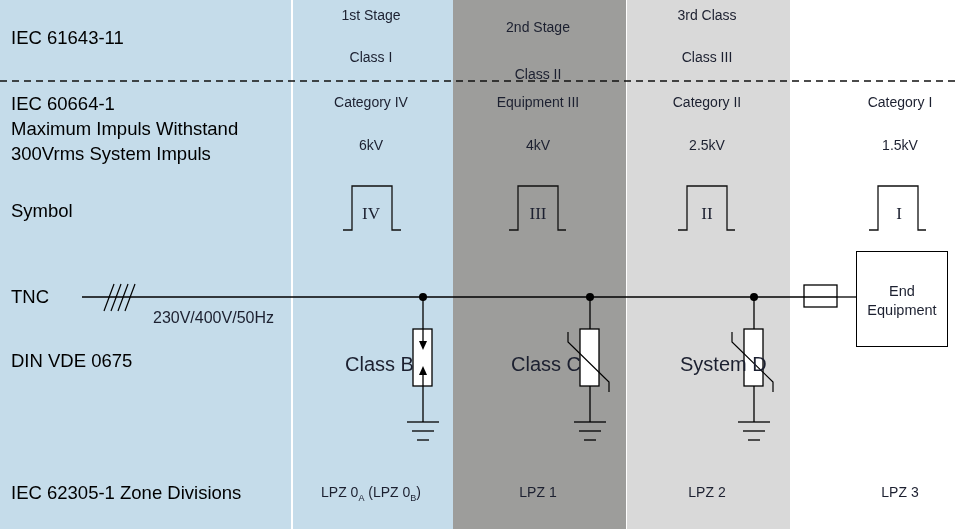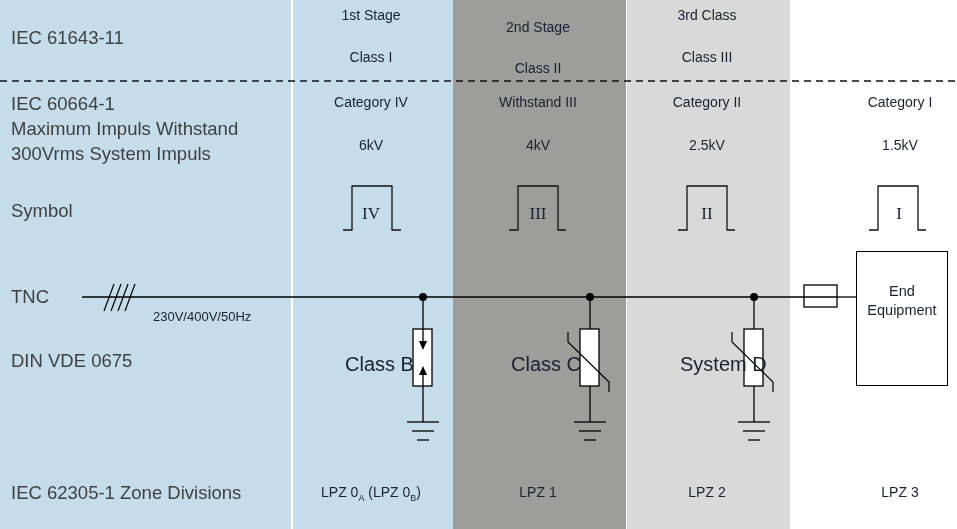--- a/index.html
+++ b/index.html
@@ -5,27 +5,27 @@
     html, body { margin: 0; padding: 0; background: #ffffff; }
     body { width: 957px; height: 529px; position: relative; overflow: hidden;
            font-family: "Liberation Sans", "DejaVu Sans", sans-serif; color: #1f2430; }
     .band { position: absolute; top: 0; height: 529px; }
     #band-left { left: 0; width: 291px; background: #c5dcea; }
     #band-c1 { left: 293px; width: 160px; background: #c5dcea; }
     #band-c2 { left: 453px; width: 173px; background: #9d9d9b; }
     #band-c3 { left: 627px; width: 163px; background: #d9d9d9; }
     #band-c4 { left: 790px; width: 167px; background: #ffffff; }
 
-    .lbl { position: absolute; left: 11px; font-size: 18.5px; line-height: 25px; color: #404040; white-space: nowrap; }
+    .lbl { position: absolute; left: 11px; font-size: 18.5px; line-height: 25px; color: #000000; white-space: nowrap; }
     .cell { position: absolute; font-size: 14px; text-align: center; white-space: nowrap; color: #1c2030; transform: translateX(-50%); }
 
     svg#diagram { position: absolute; left: 0; top: 0; }
     .sub { font-size: 9px; position: relative; top: 4px; }
     .devlabel { position: absolute; font-size: 20px; white-space: nowrap; color: #1c2030; }
-    .ee { position: absolute; left: 856px; top: 251px; width: 92px; height: 135px;
+    .ee { position: absolute; left: 856px; top: 251px; width: 92px; height: 96px;
           border: 1.3px solid #000; box-sizing: border-box; background: #fff; text-align: center;
           font-size: 14.5px; line-height: 19px; padding-top: 30px; color: #1c2030; }
   </style>
 </head>
 <body>
 
 <div class="band" id="band-left"></div>
 <div class="band" id="band-c1"></div>
 <div class="band" id="band-c2"></div>
 <div class="band" id="band-c3"></div>
@@ -38,25 +38,25 @@
 <div class="lbl" style="top:198px">Symbol</div>
 <div class="lbl" style="top:284px">TNC</div>
 <div class="lbl" style="top:348px">DIN VDE 0675</div>
 <div class="lbl" style="top:480px">IEC 62305-1 Zone Divisions</div>
 
 <div class="cell" style="left:371px; top:7px">1st Stage</div>
 <div class="cell" style="left:538px; top:19px">2nd Stage</div>
 <div class="cell" style="left:707px; top:7px">3rd Class</div>
 
 <div class="cell" style="left:371px; top:49px">Class I</div>
-<div class="cell" style="left:538px; top:60px">Class II</div>
+<div class="cell" style="left:538px; top:66px">Class II</div>
 <div class="cell" style="left:707px; top:49px">Class III</div>
 
 <div class="cell" style="left:371px; top:94px">Category IV</div>
-<div class="cell" style="left:538px; top:94px">Withstand III</div>
+<div class="cell" style="left:538px; top:94px">Equipment III</div>
 <div class="cell" style="left:707px; top:94px">Category II</div>
 <div class="cell" style="left:900px; top:94px">Category I</div>
 
 <div class="cell" style="left:371px; top:137px">6kV</div>
 <div class="cell" style="left:538px; top:137px">4kV</div>
 <div class="cell" style="left:707px; top:137px">2.5kV</div>
 <div class="cell" style="left:900px; top:137px">1.5kV</div>
 
 <svg id="diagram" width="957" height="529" viewBox="0 0 957 529">
 
@@ -128,21 +128,21 @@
     <polyline points="732,332 732,342 773,382 773,392" fill="none" stroke="#000" stroke-width="1.2"></polyline>
     <line x1="754" y1="386" x2="754" y2="422" stroke="#000" stroke-width="1.3"></line>
     <g stroke="#000" stroke-width="1.3">
       <line x1="738" y1="422" x2="770" y2="422"></line>
       <line x1="743" y1="431" x2="765" y2="431"></line>
       <line x1="748" y1="440" x2="760" y2="440"></line>
     </g>
   </g>
 </svg>
 
-<div class="devlabel" style="left:153px; top:309px; font-size:13px">230V/400V/50Hz</div>
+<div class="devlabel" style="left:153px; top:309px; font-size:16px">230V/400V/50Hz</div>
 
 <div class="devlabel" style="left:345px; top:353px">Class B</div>
 <div class="devlabel" style="left:511px; top:353px">Class C</div>
 <div class="devlabel" style="left:680px; top:353px">System D</div>
 
 <div class="ee">
   <div>End</div>
   <div>Equipment</div>
 </div>
 

